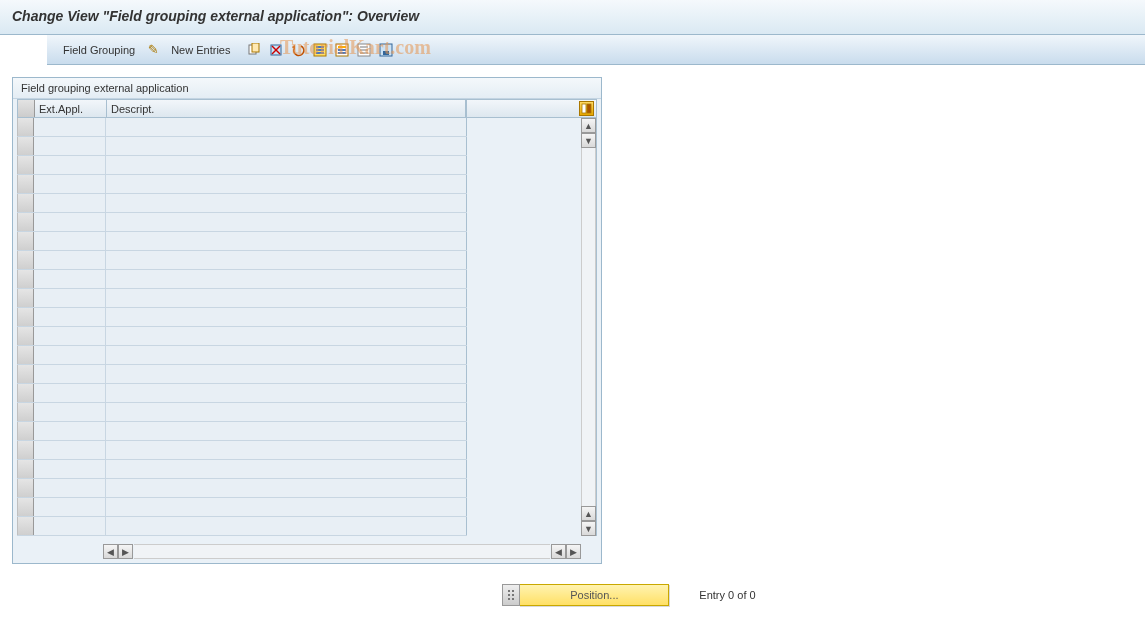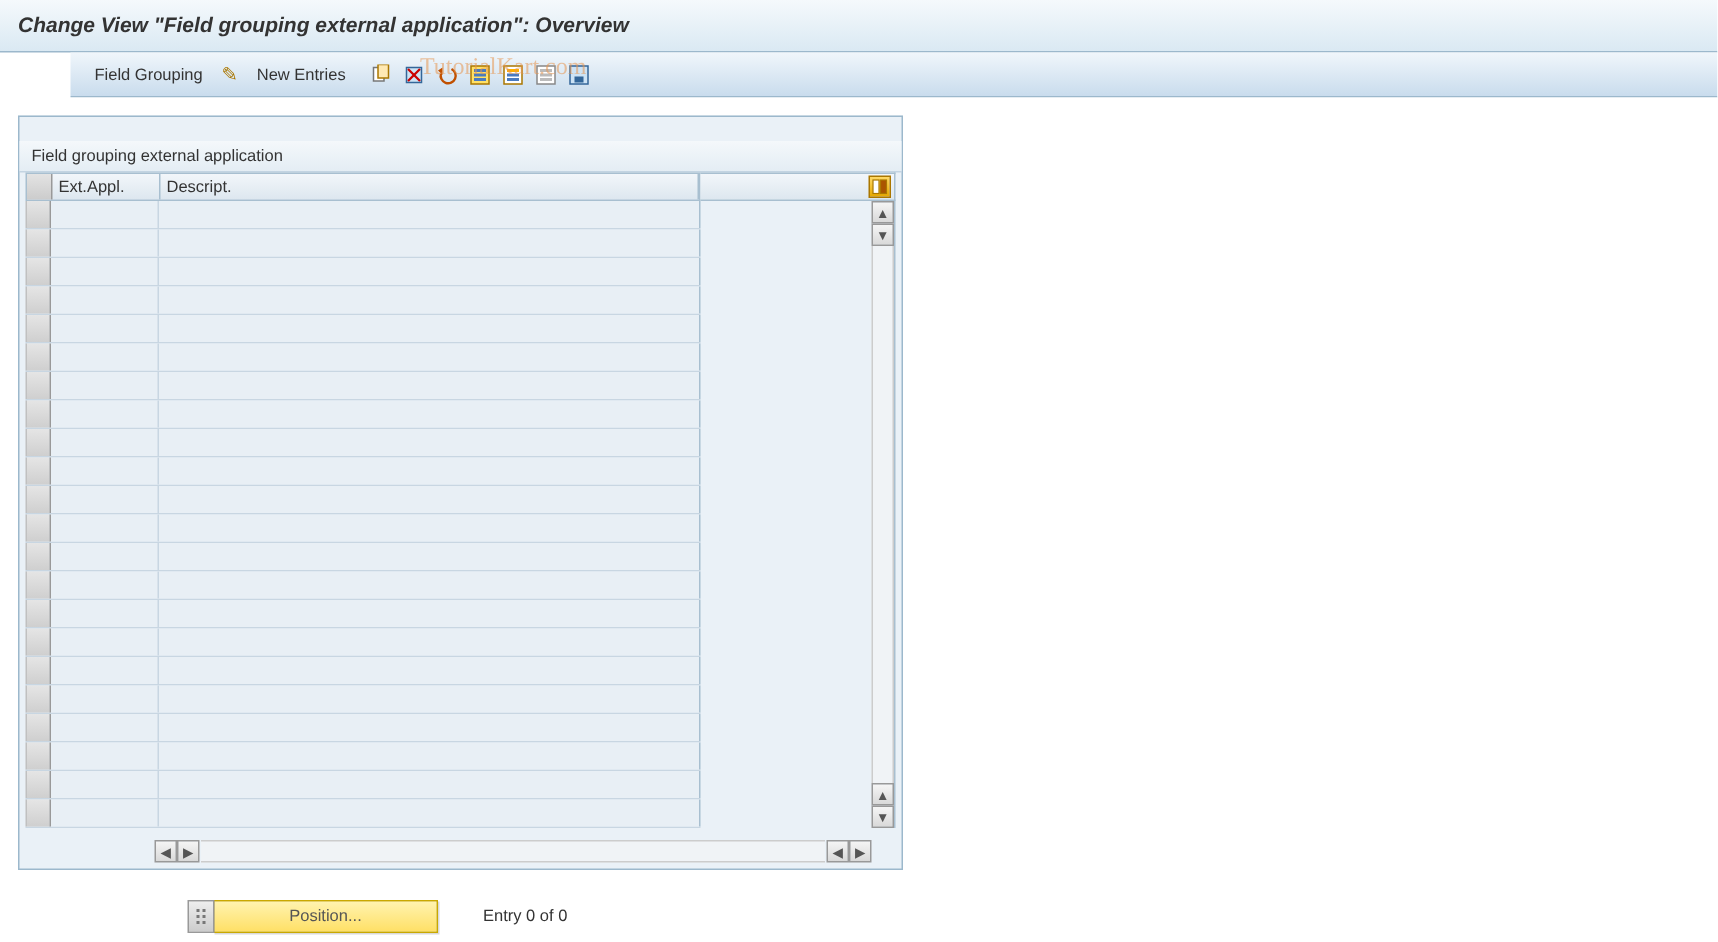--- a/index.html
+++ b/index.html
@@ -41,22 +41,22 @@
       margin: 0 1px;
     }
     .toolbar-sep { width: 4px; }
     
     .pencil-icon::before { content: "✎"; color: #aa7700; font-size: 13px; font-style: normal; }
     
     .watermark {
       position: absolute;
       top: 36px;
       left: 280px;
-      font-size: 16px;
-      font-weight: normal;
+      font-size: 20px;
+      font-weight: bold;
       color: rgba(230, 150, 80, 0.55);
       pointer-events: none;
       font-family: "Times New Roman", serif;
       z-index: 100;
     }
     
     .main-area {
       padding: 12px;
       background: #fff;
     }
@@ -65,21 +65,20 @@
       border: 1px solid #9cb8cc;
       background: #eaf1f7;
       width: 590px;
       position: relative;
     }
     .panel-title {
       padding: 4px 8px;
       background: linear-gradient(to bottom, #f4f8fb, #e4edf4);
       color: #333;
       border-bottom: 1px solid #c3d4e2;
-      margin-top: 16px;
     }
     .panel-body {
       padding: 0 4px 4px 4px;
       display: flex;
     }
     
     .grid-wrap { flex: 1; }
     .grid-header-row {
       display: flex;
       background: linear-gradient(to bottom, #f2f6fa, #dde7ef);
@@ -181,20 +180,21 @@
       background: #f0f3f6;
       border-top: 1px solid #ccc; border-bottom: 1px solid #ccc;
     }
     .hscroll-spacer-right { width: 20px; }
     
     .footer-row {
       display: flex;
       align-items: center;
       gap: 30px;
       padding: 20px 0 0 130px;
+      justify-content: center;
     }
     .position-btn {
       width: 150px; height: 22px;
       background: linear-gradient(to bottom, #fff3b0, #ffe066);
       border: 1px solid #c9a800;
       display: flex; align-items: center; justify-content: center;
       position: relative;
       cursor: pointer;
       color: #555;
       box-shadow: 1px 1px 0 rgba(0,0,0,0.15);

